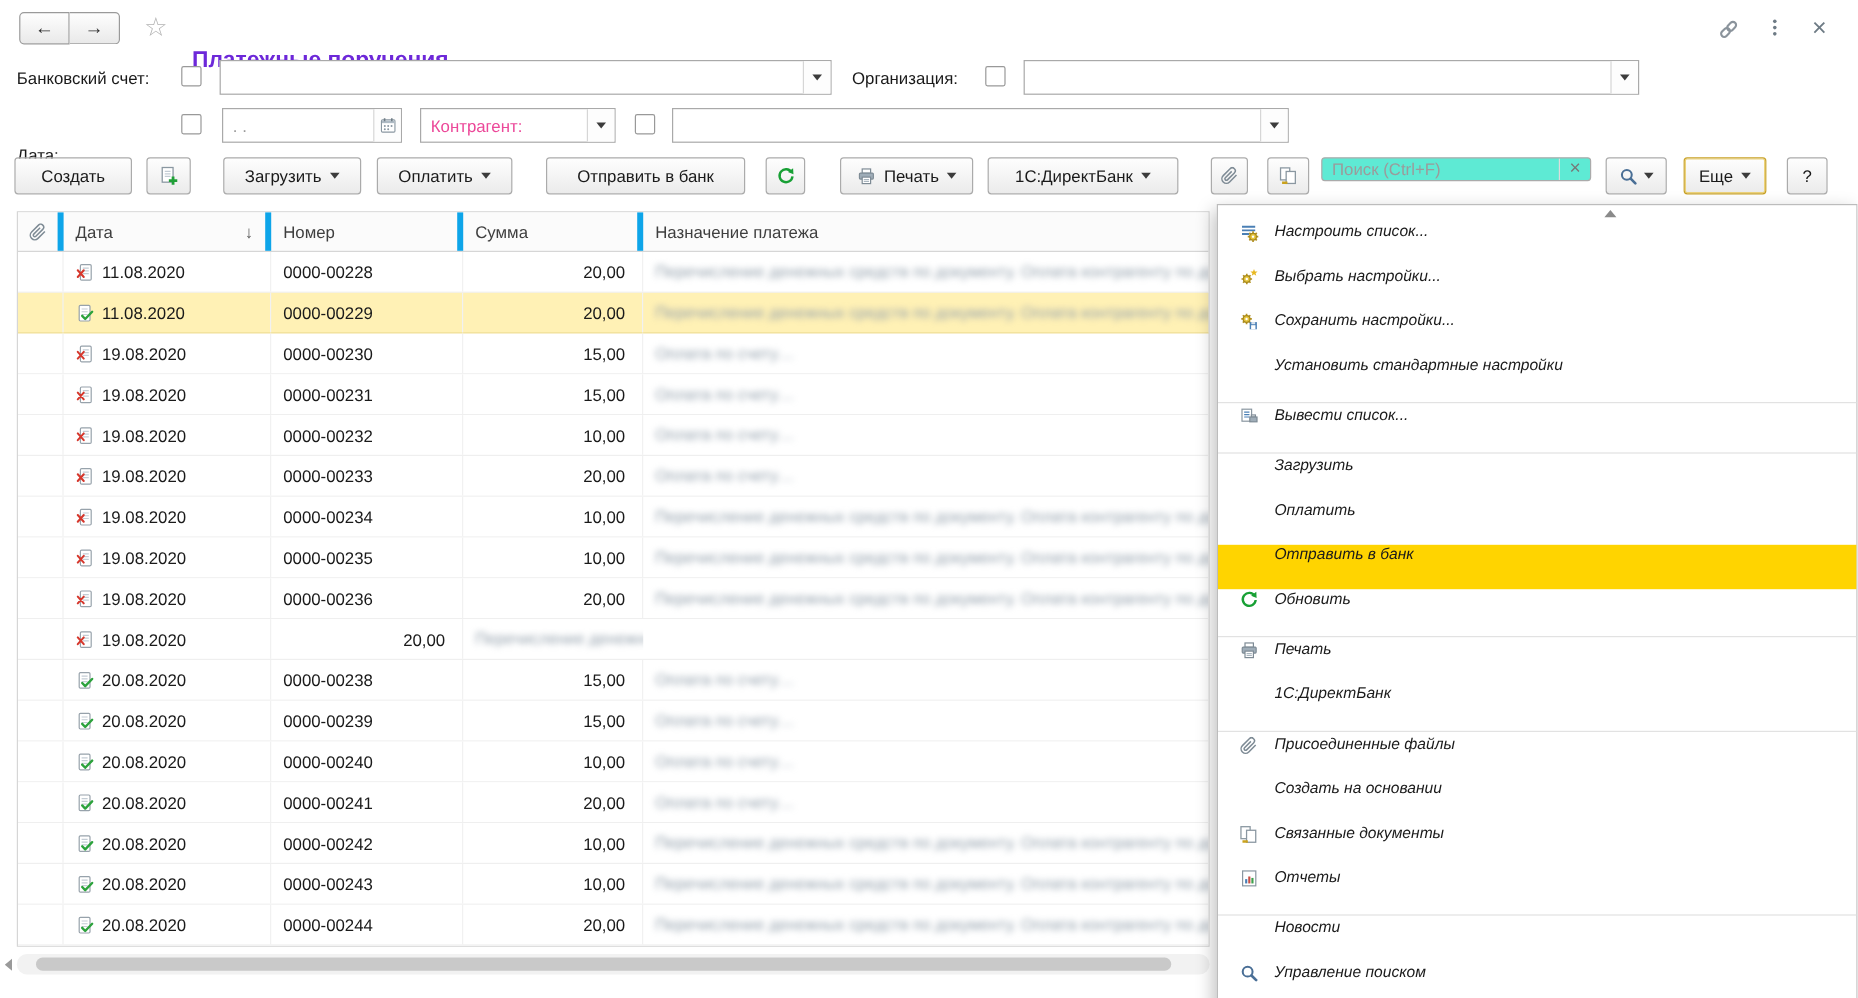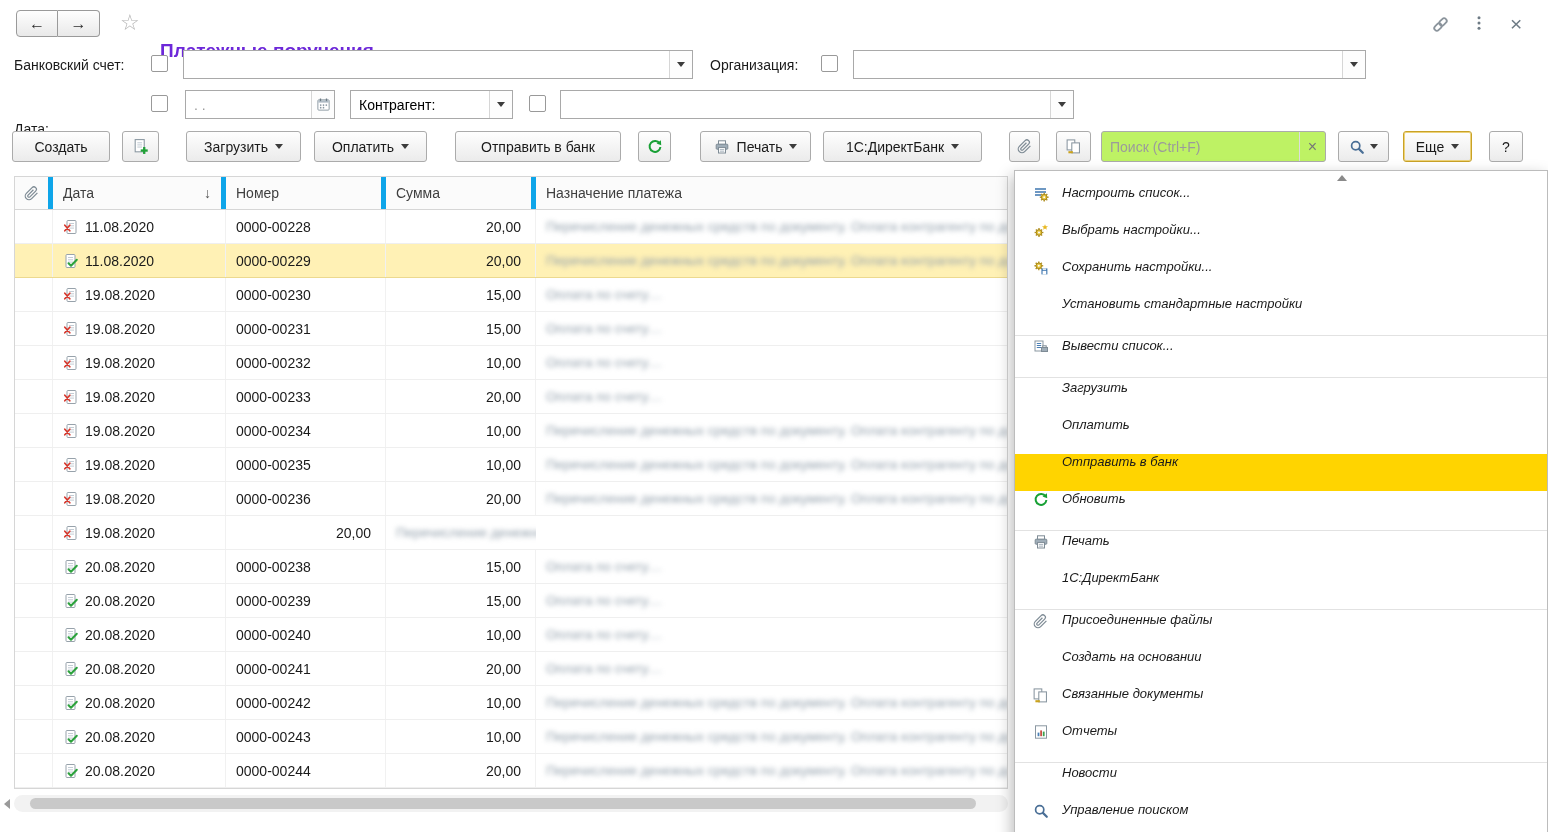--- a/index.html
+++ b/index.html
@@ -30,42 +30,42 @@
 
   
   .flabel { font-size: 14px; color: #1a1a1a; white-space: nowrap; }
   .checkbox {
     width: 17px; height: 17px; border: 1px solid #999; border-radius: 2px; background: #fff;
   }
   .fld {
     position: absolute; height: 29px; background: #fff;
     border: 1px solid #a9a9a9; display: flex; align-items: center;
   }
-  .fld .fld-text { padding-left: 8px; color: #000000; }
+  .fld .fld-text { padding-left: 8px; color: #ec4899; }
   .fld .mask { color: #9a9a9a; }
   .fld .dd {
     margin-left: auto; width: 23px; height: 100%;
     display: flex; align-items: center; justify-content: center;
     border-left: 1px solid #d6d6d6; background: #fdfdfd;
   }
   .caret { width: 0; height: 0; border-left: 4px solid transparent; border-right: 4px solid transparent; border-top: 5px solid #3c3c3c; }
 
   
   .btn {
     position: absolute; height: 31px;
     display: inline-flex; align-items: center; justify-content: center; gap: 7px;
     padding: 0 12px; border: 1px solid #ababab; border-radius: 3px;
     background: linear-gradient(#fefefe,#ebebeb);
     font-size: 14px; color: #1a1a1a; white-space: nowrap;
   }
   .btn.icon-only { padding: 0; }
   .btn.active-more { border-color: #c9a227; box-shadow: 0 0 0 1px #ecd27a inset; }
   .search-wrap {
-    position: absolute; height: 31px; border: 1px solid #ababab; border-radius: 3px;
-    background: #bef264; display: flex; overflow: hidden;
+    position: absolute; height: 20px; border: 1px solid #ababab; border-radius: 3px;
+    background: #5eead4; display: flex; overflow: hidden;
   }
   .search-wrap input {
     border: none; outline: none; flex: 1; height: 100%; padding: 0 8px;
     font-family: inherit; font-size: 14px; color: #333; background: transparent;
   }
   .search-wrap input::placeholder { color: #9b9b9b; }
   .search-clear {
     width: 26px; height: 100%; display: flex; align-items: center; justify-content: center;
     border-left: 1px solid #dcdcdc; color: #777; font-size: 16px;
   }

